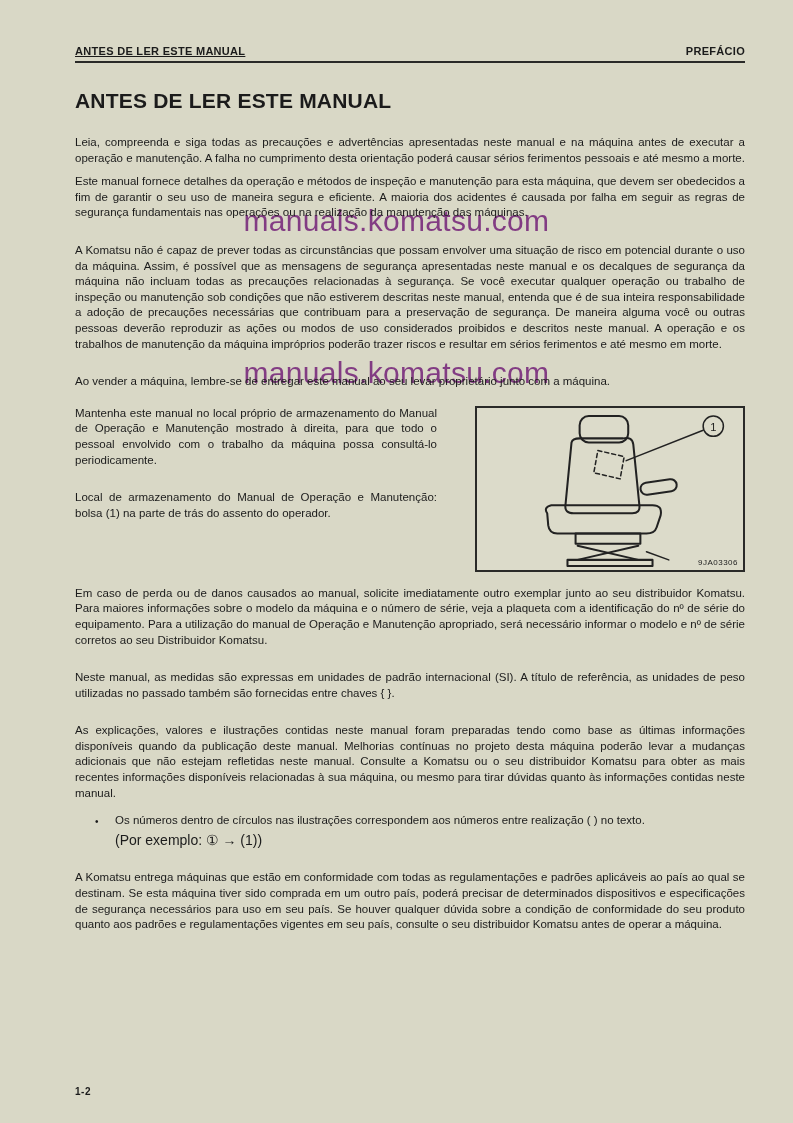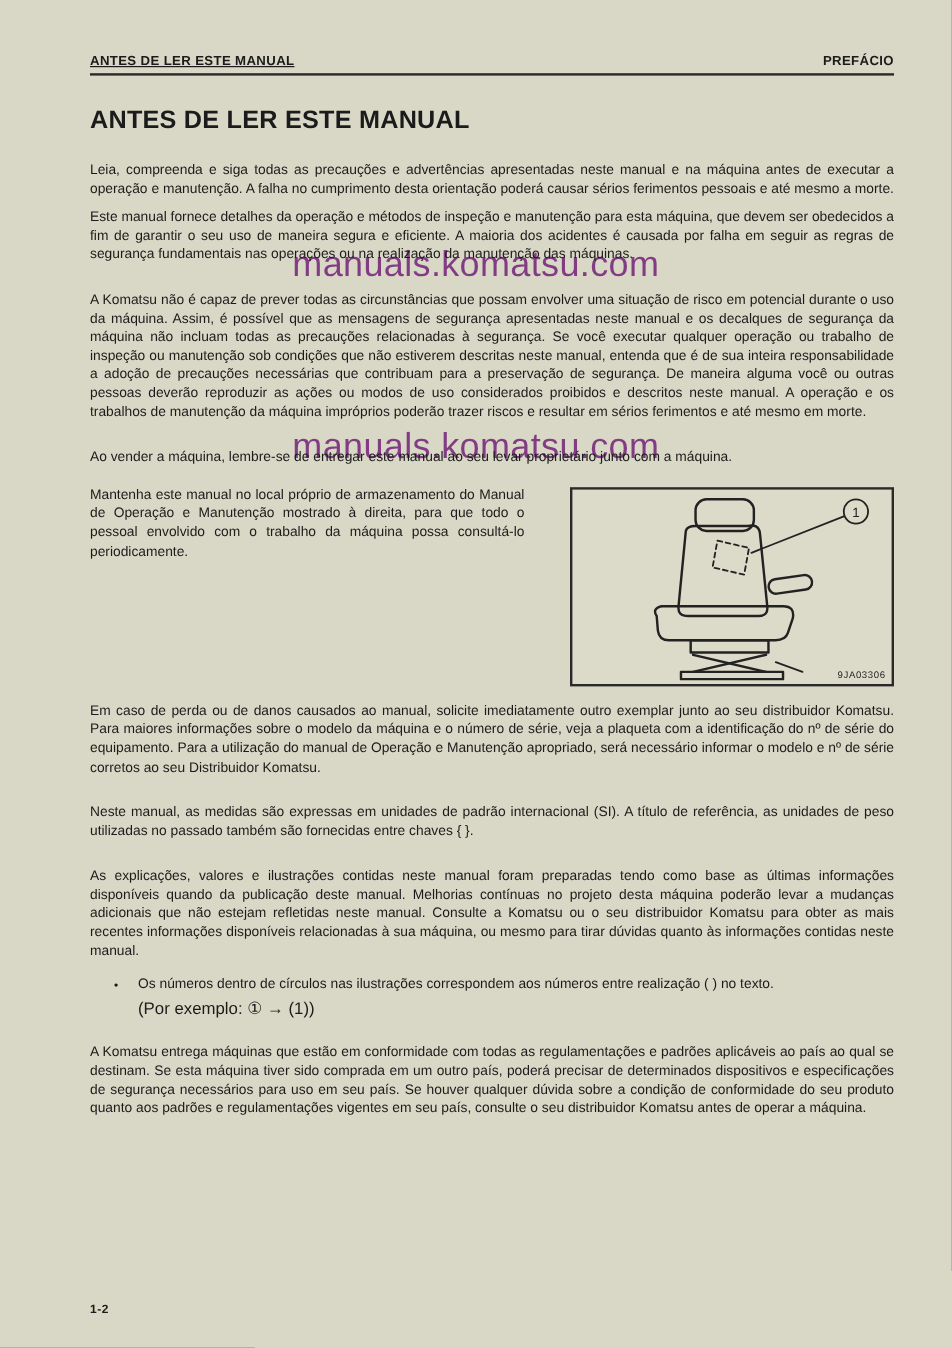--- a/index.html
+++ b/index.html
@@ -138,20 +138,21 @@
 
     <p class="para first">Este manual fornece detalhes da operação e métodos de inspeção e manutenção para esta máquina, que devem ser obedecidos a fim de garantir o seu uso de maneira segura e eficiente. A maioria dos acidentes é causada por falha em seguir as regras de segurança fundamentais nas operações ou na realização da manutenção das máquinas.</p>
 
     <p class="para gap-md">A Komatsu não é capaz de prever todas as circunstâncias que possam envolver uma situação de risco em potencial durante o uso da máquina. Assim, é possível que as mensagens de segurança apresentadas neste manual e os decalques de segurança da máquina não incluam todas as precauções relacionadas à segurança. Se você executar qualquer operação ou trabalho de inspeção ou manutenção sob condições que não estiverem descritas neste manual, entenda que é de sua inteira responsabilidade a adoção de precauções necessárias que contribuam para a preservação de segurança. De maneira alguma você ou outras pessoas deverão reproduzir as ações ou modos de uso considerados proibidos e descritos neste manual. A operação e os trabalhos de manutenção da máquina impróprios poderão trazer riscos e resultar em sérios ferimentos e até mesmo em morte.</p>
 
     <p class="para gap-md">Ao vender a máquina, lembre-se de entregar este manual ao seu levar proprietário junto com a máquina.</p>
 
     <div class="figure-row">
       <div class="text-col">
         <p class="para">Mantenha este manual no local próprio de armazenamento do Manual de Operação e Manutenção mostrado à direita, para que todo o pessoal envolvido com o trabalho da máquina possa consultá-lo periodicamente.</p>
+        <p class="para gap-md">Local de armazenamento do Manual de Operação e Manutenção: bolsa (1) na parte de trás do assento do operador.</p>
       </div>
 
       <div class="figure-box">
         <svg class="seat" viewBox="0 0 260 160" fill="none" stroke="#222" stroke-width="2" stroke-linecap="round" stroke-linejoin="round">
 
           <rect x="100" y="8" width="48" height="26" rx="9"></rect>
 
           <path d="M92,34 L86,96 Q85,104 94,104 L152,104 Q160,104 159,96 L153,36 Q152,28 143,30 L100,30 Q93,30 92,34 Z"></path>
 
           <path d="M118,42 L144,48 L140,70 L114,64 Z" stroke-dasharray="4,3" stroke-width="1.5"></path>

